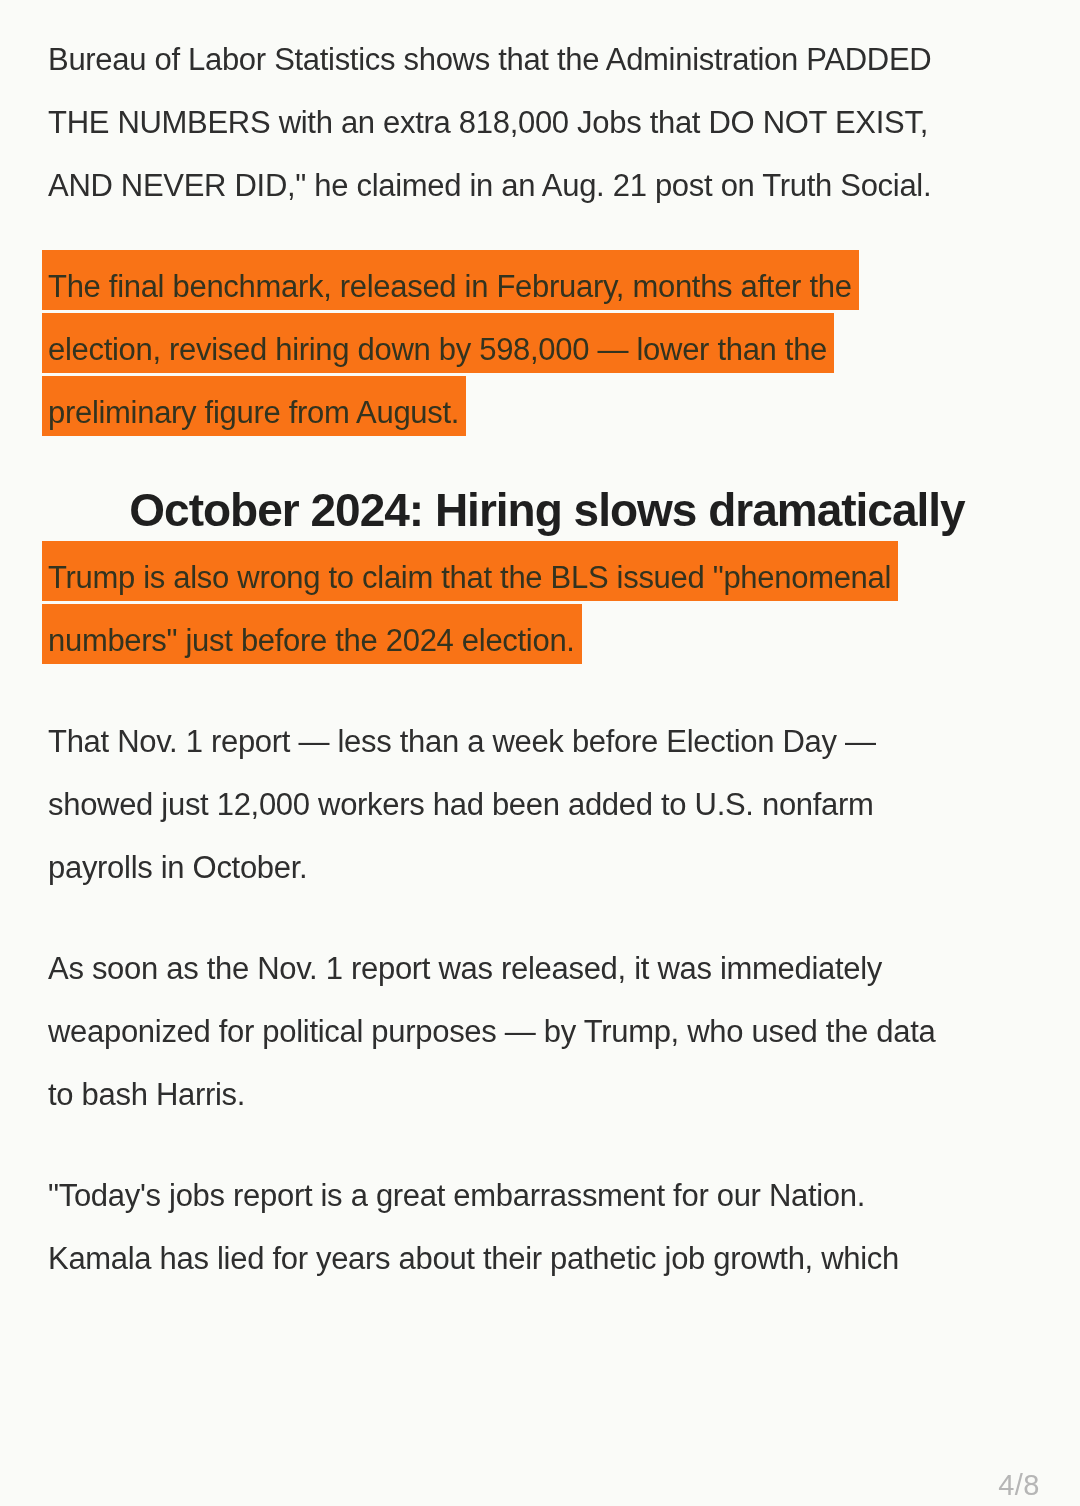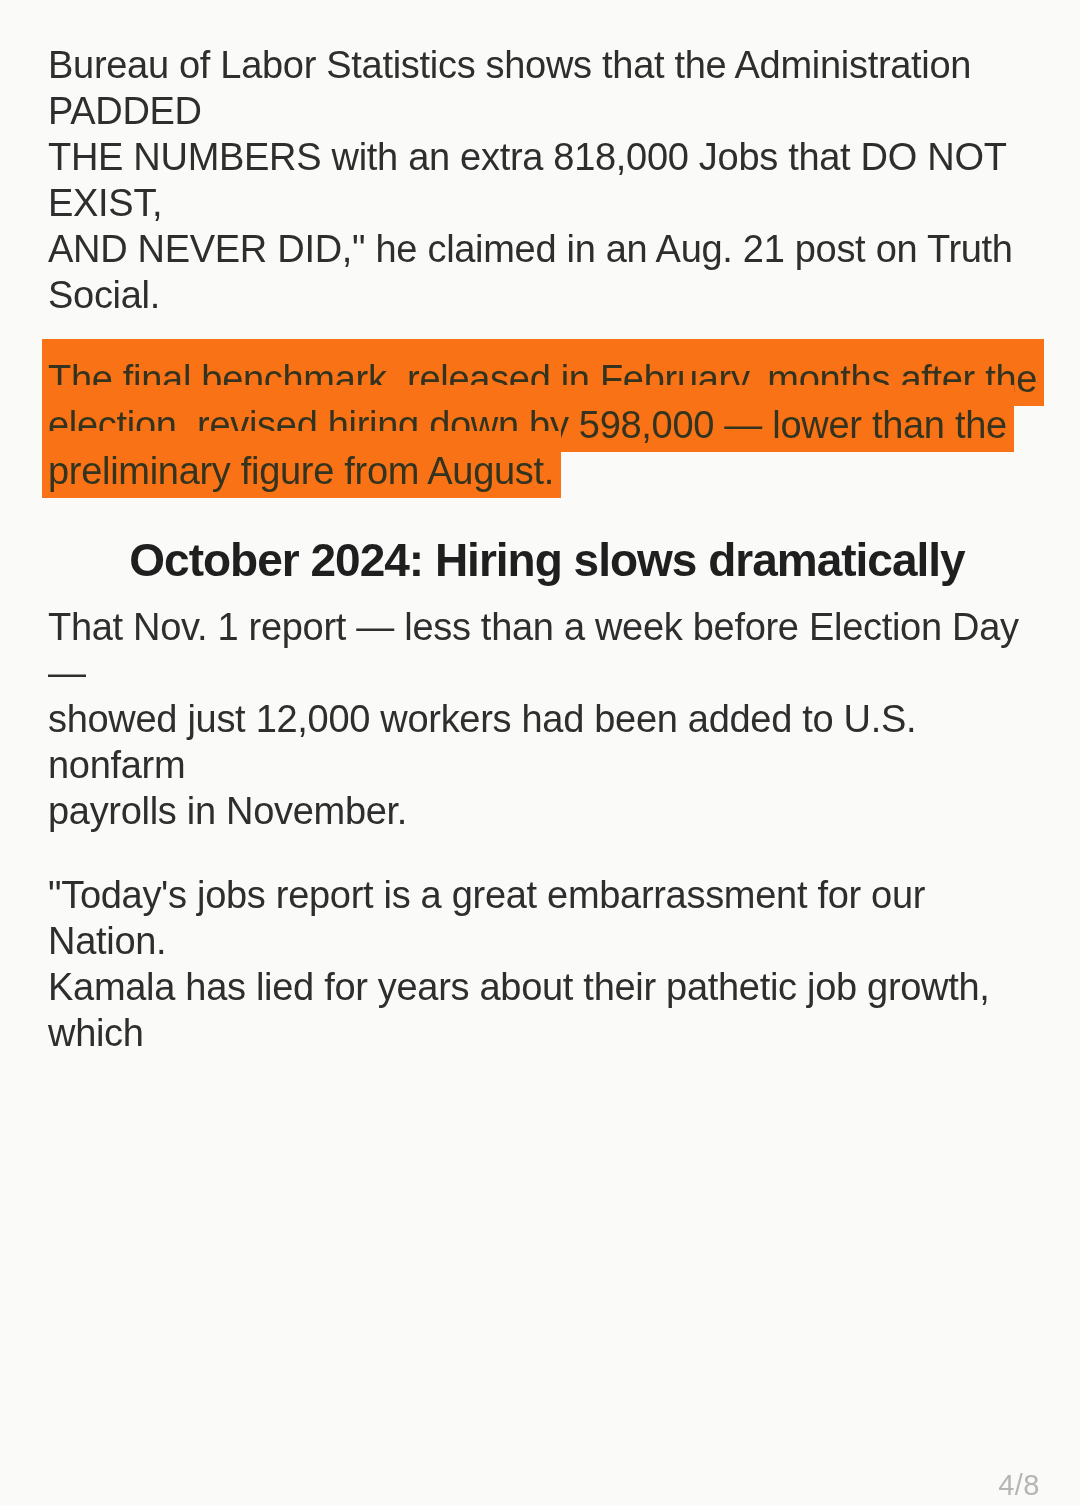--- a/index.html
+++ b/index.html
@@ -12,23 +12,23 @@
     background: #fafbf8;
     font-family: "Liberation Sans", "DejaVu Sans", sans-serif;
     color: #2e2e2e;
     position: relative;
     overflow: hidden;
   }
   .article {
     padding: 26px 34px 0 48px;
   }
   .para {
-    margin: 16px 0 38px 0;
-    font-size: 38px;
-    line-height: 46px;
+    margin: 2px 0 38px 0;
+    font-size: 31px;
+    line-height: 63px;
     letter-spacing: -0.3px;
     white-space: pre-line;
     color: #2e2e2e;
   }
   .hl {
     background: #f97316;
     padding: 19px 7px 6px 6px;
     margin-left: -6px;
     -webkit-box-decoration-break: clone;
     box-decoration-break: clone;
@@ -62,26 +62,31 @@
 THE NUMBERS with an extra 818,000 Jobs that DO NOT EXIST,
 AND NEVER DID," he claimed in an Aug. 21 post on Truth Social.</p>
 
 
   <p class="para"><span class="hl">The final benchmark, released in February, months after the
 election, revised hiring down by 598,000 — lower than the
 preliminary figure from August.</span></p>
 
   <h2 class="section-heading">October 2024: Hiring slows dramatically</h2>
 
+  <p class="para"><span class="hl">Trump is also wrong to claim that the BLS issued "phenomenal
+numbers" just before the 2024 election.</span></p>
 
 
   <p class="para">That Nov. 1 report — less than a week before Election Day —
 showed just 12,000 workers had been added to U.S. nonfarm
-payrolls in November.</p>
+payrolls in October.</p>
 
 
+  <p class="para">As soon as the Nov. 1 report was released, it was immediately
+weaponized for political purposes — by Trump, who used the data
+to bash Harris.</p>
 
   <p class="para">"Today's jobs report is a great embarrassment for our Nation.
 Kamala has lied for years about their pathetic job growth, which</p>
 
 </main>
 
 <div class="page-indicator">4/8</div>
 
 </body></html>

